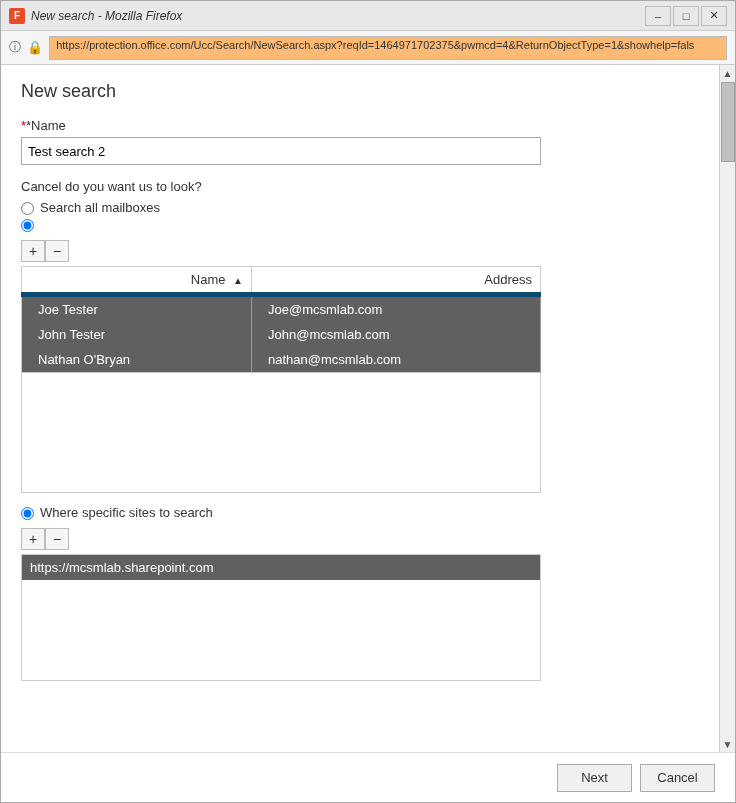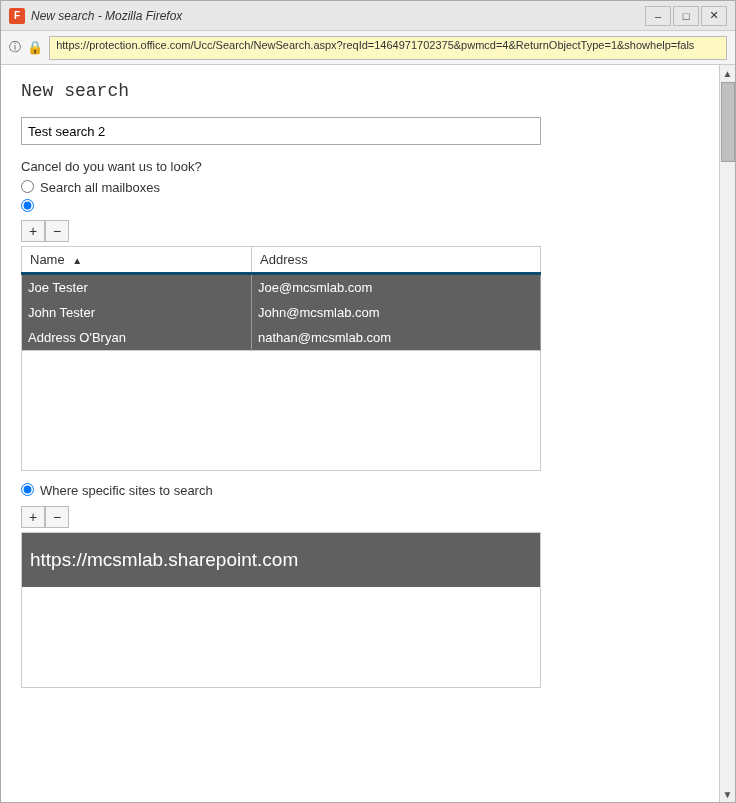--- a/index.html
+++ b/index.html
@@ -78,21 +78,21 @@
       color: #555;
     }
     .addressbar-lock {
       color: #4a7;
       font-size: 13px;
     }
     .addressbar-url {
       flex: 1;
       font-size: 11px;
       color: #333;
-      background: #fef9c3;
+      background: #fdba74;
       border: 1px solid #bbb;
       padding: 2px 6px;
       height: 24px;
       overflow: hidden;
       white-space: nowrap;
       text-overflow: ellipsis;
     }
     .content-area {
       flex: 1;
       display: flex;
@@ -117,21 +117,20 @@
       height: 80px;
       background: #c0c0c0;
       margin: 1px;
       border: 1px solid #a0a0a0;
     }
     .page-title {
       font-size: 18px;
       font-weight: 300;
       color: #333;
       margin-bottom: 16px;
-      font-family: Liberation Mono, monospace;
     }
     .field-label {
       font-size: 13px;
       color: #333;
       margin-bottom: 4px;
     }
     .required { color: #c00; }
     .text-input {
       width: 520px;
       height: 28px;
@@ -141,21 +140,21 @@
       outline: none;
     }
     .section-title {
       font-size: 13px;
       color: #333;
       margin: 14px 0 6px 0;
     }
     .radio-group { display: flex; flex-direction: column; gap: 4px; }
     .radio-item {
       display: flex;
-      align-items: flex-start;
+      align-items: flex-end;
       gap: 6px;
       font-size: 13px;
       color: #333;
     }
     .radio-item input[type=radio] { margin: 0; }
     .toolbar-row {
       display: flex;
       gap: 0;
       margin: 8px 0 4px 0;
     }
@@ -173,53 +172,53 @@
     }
     .data-table {
       width: 520px;
       border: 1px solid #ccc;
       border-collapse: collapse;
     }
     .data-table thead tr {
       background: #fff;
     }
     .data-table th {
-      text-align: left;
+      text-align: right;
       padding: 5px 8px;
       font-weight: normal;
       font-size: 13px;
-      border-bottom: 3px solid #0c4a6e;
+      border-bottom: 5px solid #0c4a6e;
       border-right: 1px solid #ccc;
       color: #333;
     }
     .data-table td {
-      padding: 5px 6px;
+      padding: 5px 16px;
       font-size: 13px;
       color: #fff;
       border-right: 1px solid #999;
     }
     .data-table .row-selected {
       background: #606060;
     }
     .table-empty-rows {
       height: 120px;
       background: white;
       border: 1px solid #ccc;
       border-top: none;
       width: 520px;
     }
     .sites-table {
       width: 520px;
       border: 1px solid #ccc;
     }
     .sites-row {
       background: #606060;
-      padding: 16px 8px;
+      padding: 5px 8px;
       color: #fff;
-      font-size: 19px;
+      font-size: 13px;
     }
     .sites-empty {
       height: 100px;
       background: white;
       border-top: none;
     }
     .footer {
       height: 50px;
       background: #fff;
       border-top: 1px solid #ddd;
@@ -267,20 +266,23 @@
     <div class="addressbar-url">https://protection.office.com/Ucc/Search/NewSearch.aspx?reqId=1464971702375&amp;pwmcd=4&amp;ReturnObjectType=1&amp;showhelp=fals</div>
   </div>
 
   <div class="content-area">
     <div class="main-content">
 
       
       <div class="page-title">New search</div>
 
       
+      <div class="field-label">
+        <span class="required">*</span><span style="margin-left:0">*Name</span>
+      </div>
       <input type="text" class="text-input" value="Test search 2" style="">
 
       
       <div class="section-title">Cancel do you want us to look?</div>
       <div class="radio-group">
         <label class="radio-item">
           <input type="radio" name="mailbox" style="">
           <span>Search all mailboxes</span>
         </label>
         <label class="radio-item">
@@ -310,21 +312,21 @@
         <tbody id="mailboxes-tbody">
         <tr class="row-selected">
               <td>Joe Tester</td>
               <td>Joe@mcsmlab.com</td>
             </tr>
             <tr class="row-selected">
               <td>John Tester</td>
               <td>John@mcsmlab.com</td>
             </tr>
             <tr class="row-selected">
-              <td>Address O'Bryan</td>
+              <td>Nathan O'Bryan</td>
               <td>nathan@mcsmlab.com</td>
             </tr>
           </tbody>
       </table>
       <div class="table-empty-rows"></div>
 
       
       <div style="margin-top: 12px;">
         <div class="radio-group">
           <label class="radio-item">
@@ -351,13 +353,17 @@
     </div>
 
     <div class="scrollbar">
       <div style="height: 16px; display: flex; align-items: center; justify-content: center; font-size: 10px; color: #555; cursor: pointer;">▲</div>
       <div class="scrollbar-thumb"></div>
       <div style="flex: 1;"></div>
       <div style="height: 16px; display: flex; align-items: center; justify-content: center; font-size: 10px; color: #555; cursor: pointer;">▼</div>
     </div>
   </div>
 
+  <div class="footer">
+    <button class="footer-btn">Next</button>
+    <button class="footer-btn">Cancel</button>
+  </div>
 </div>
 
 </body></html>

